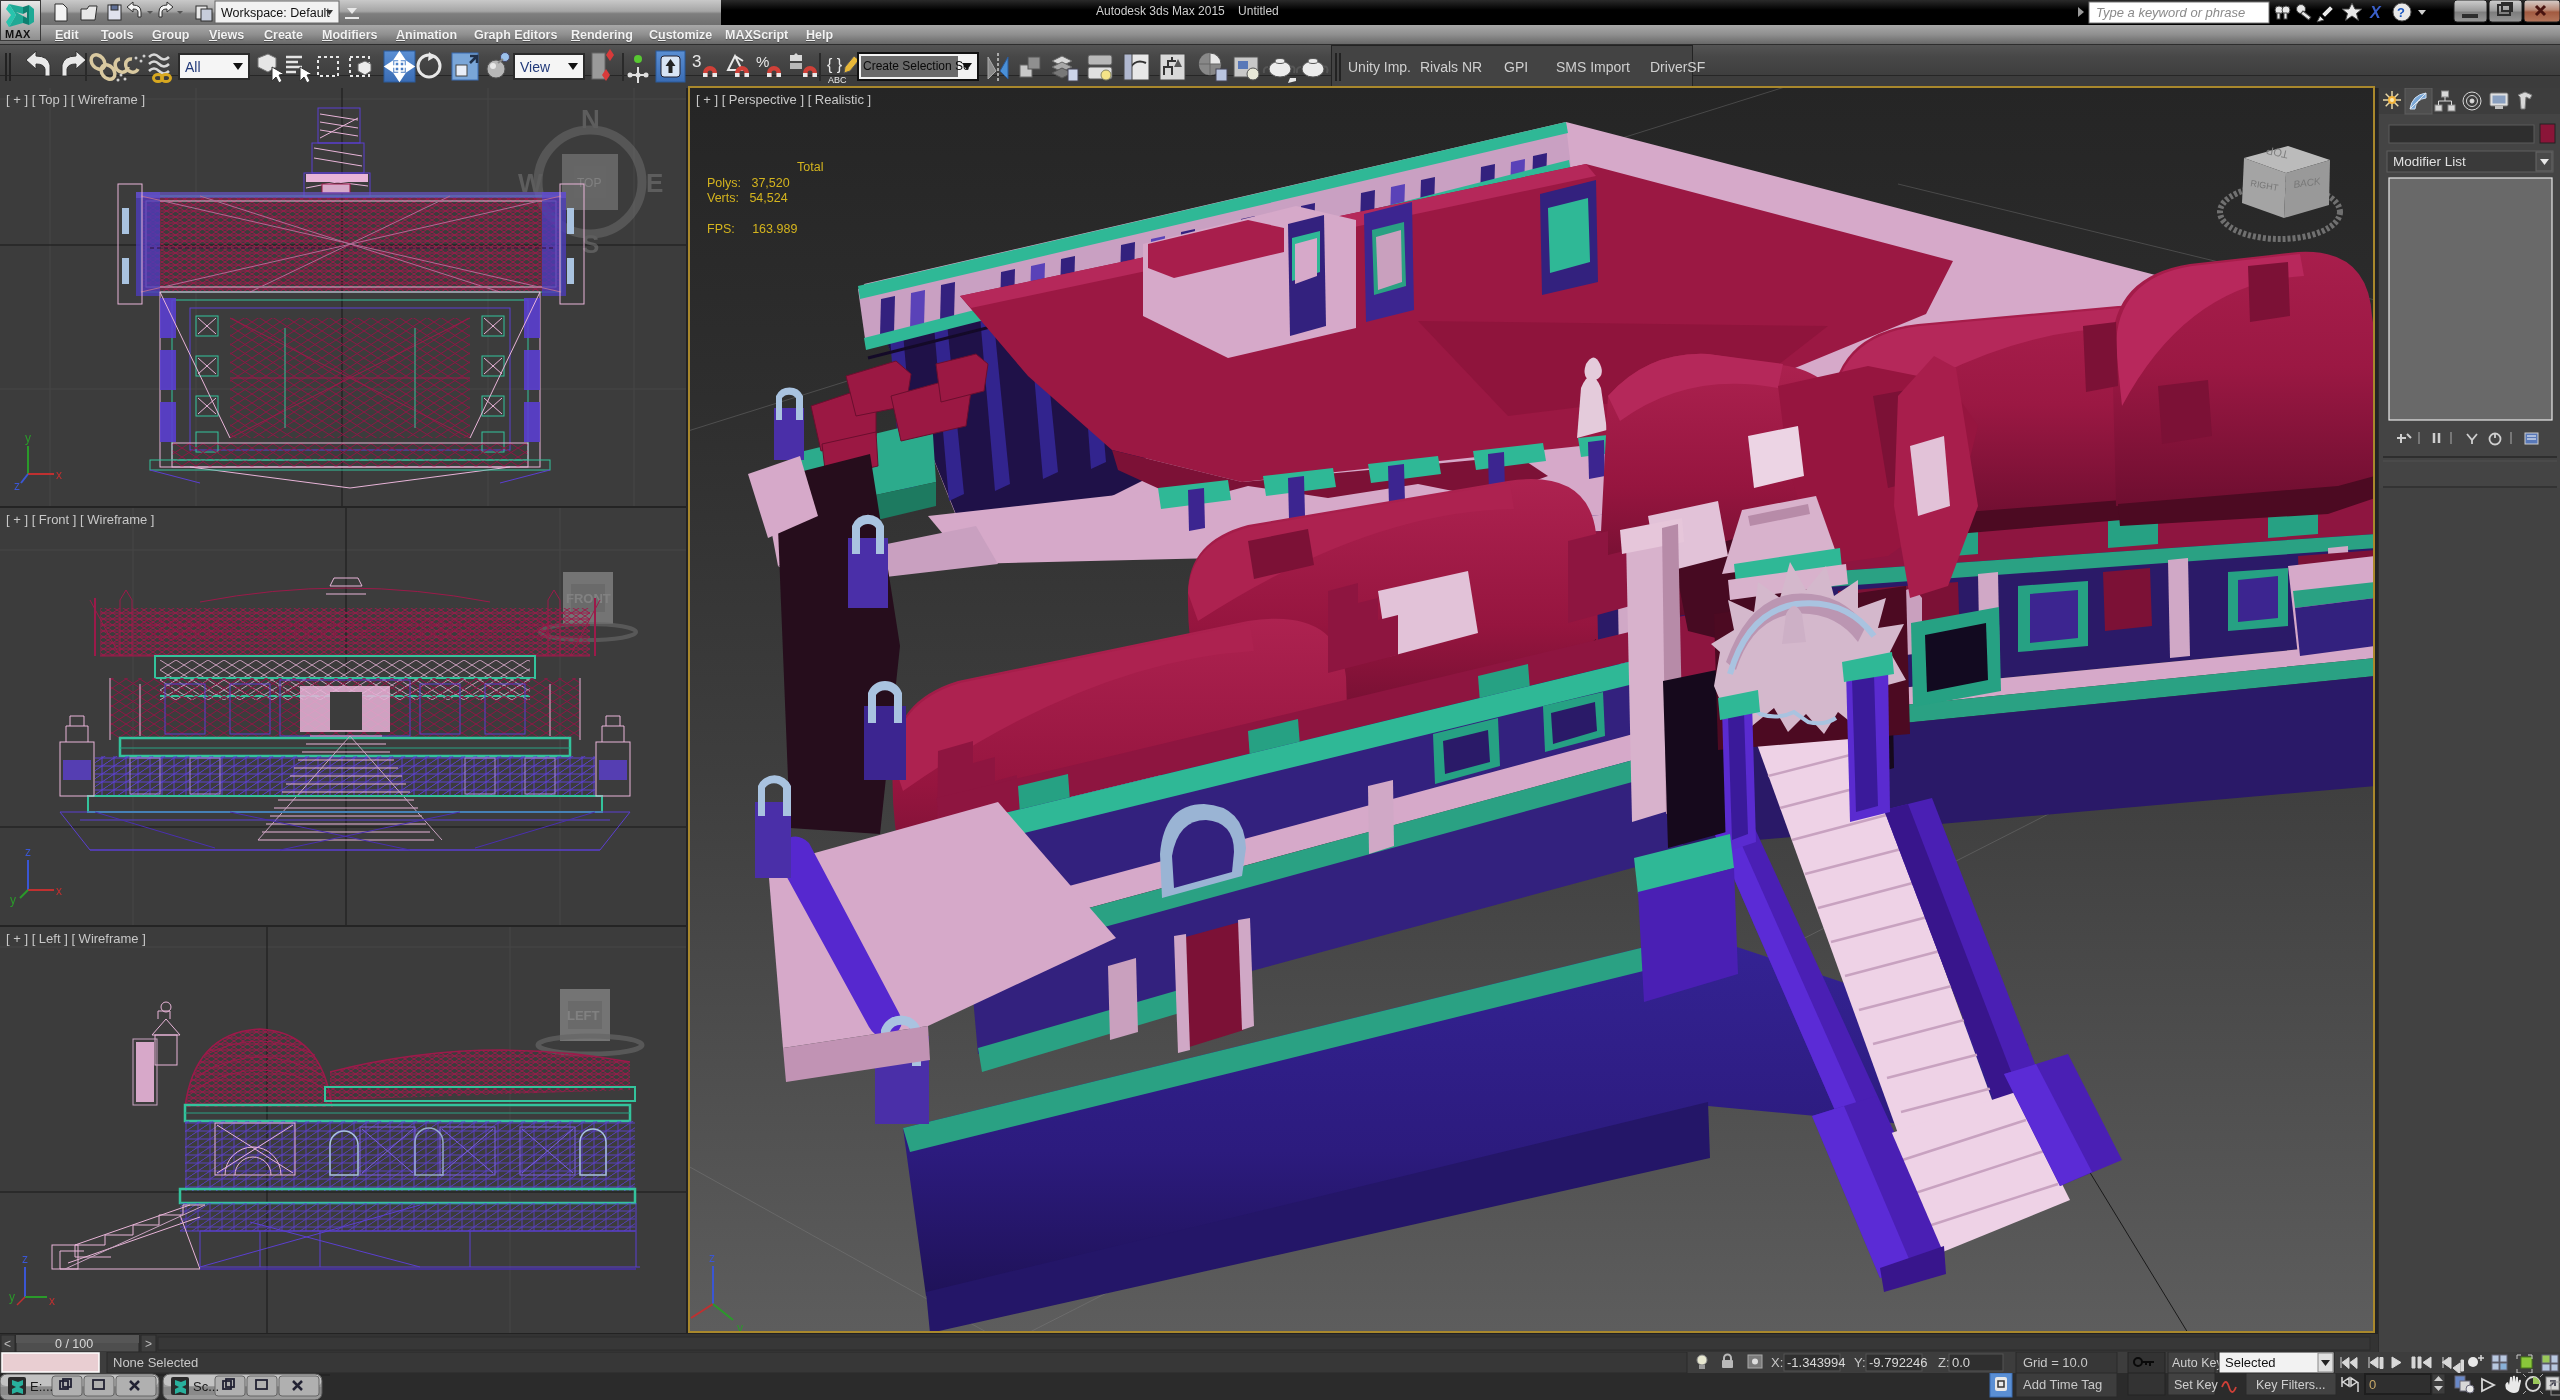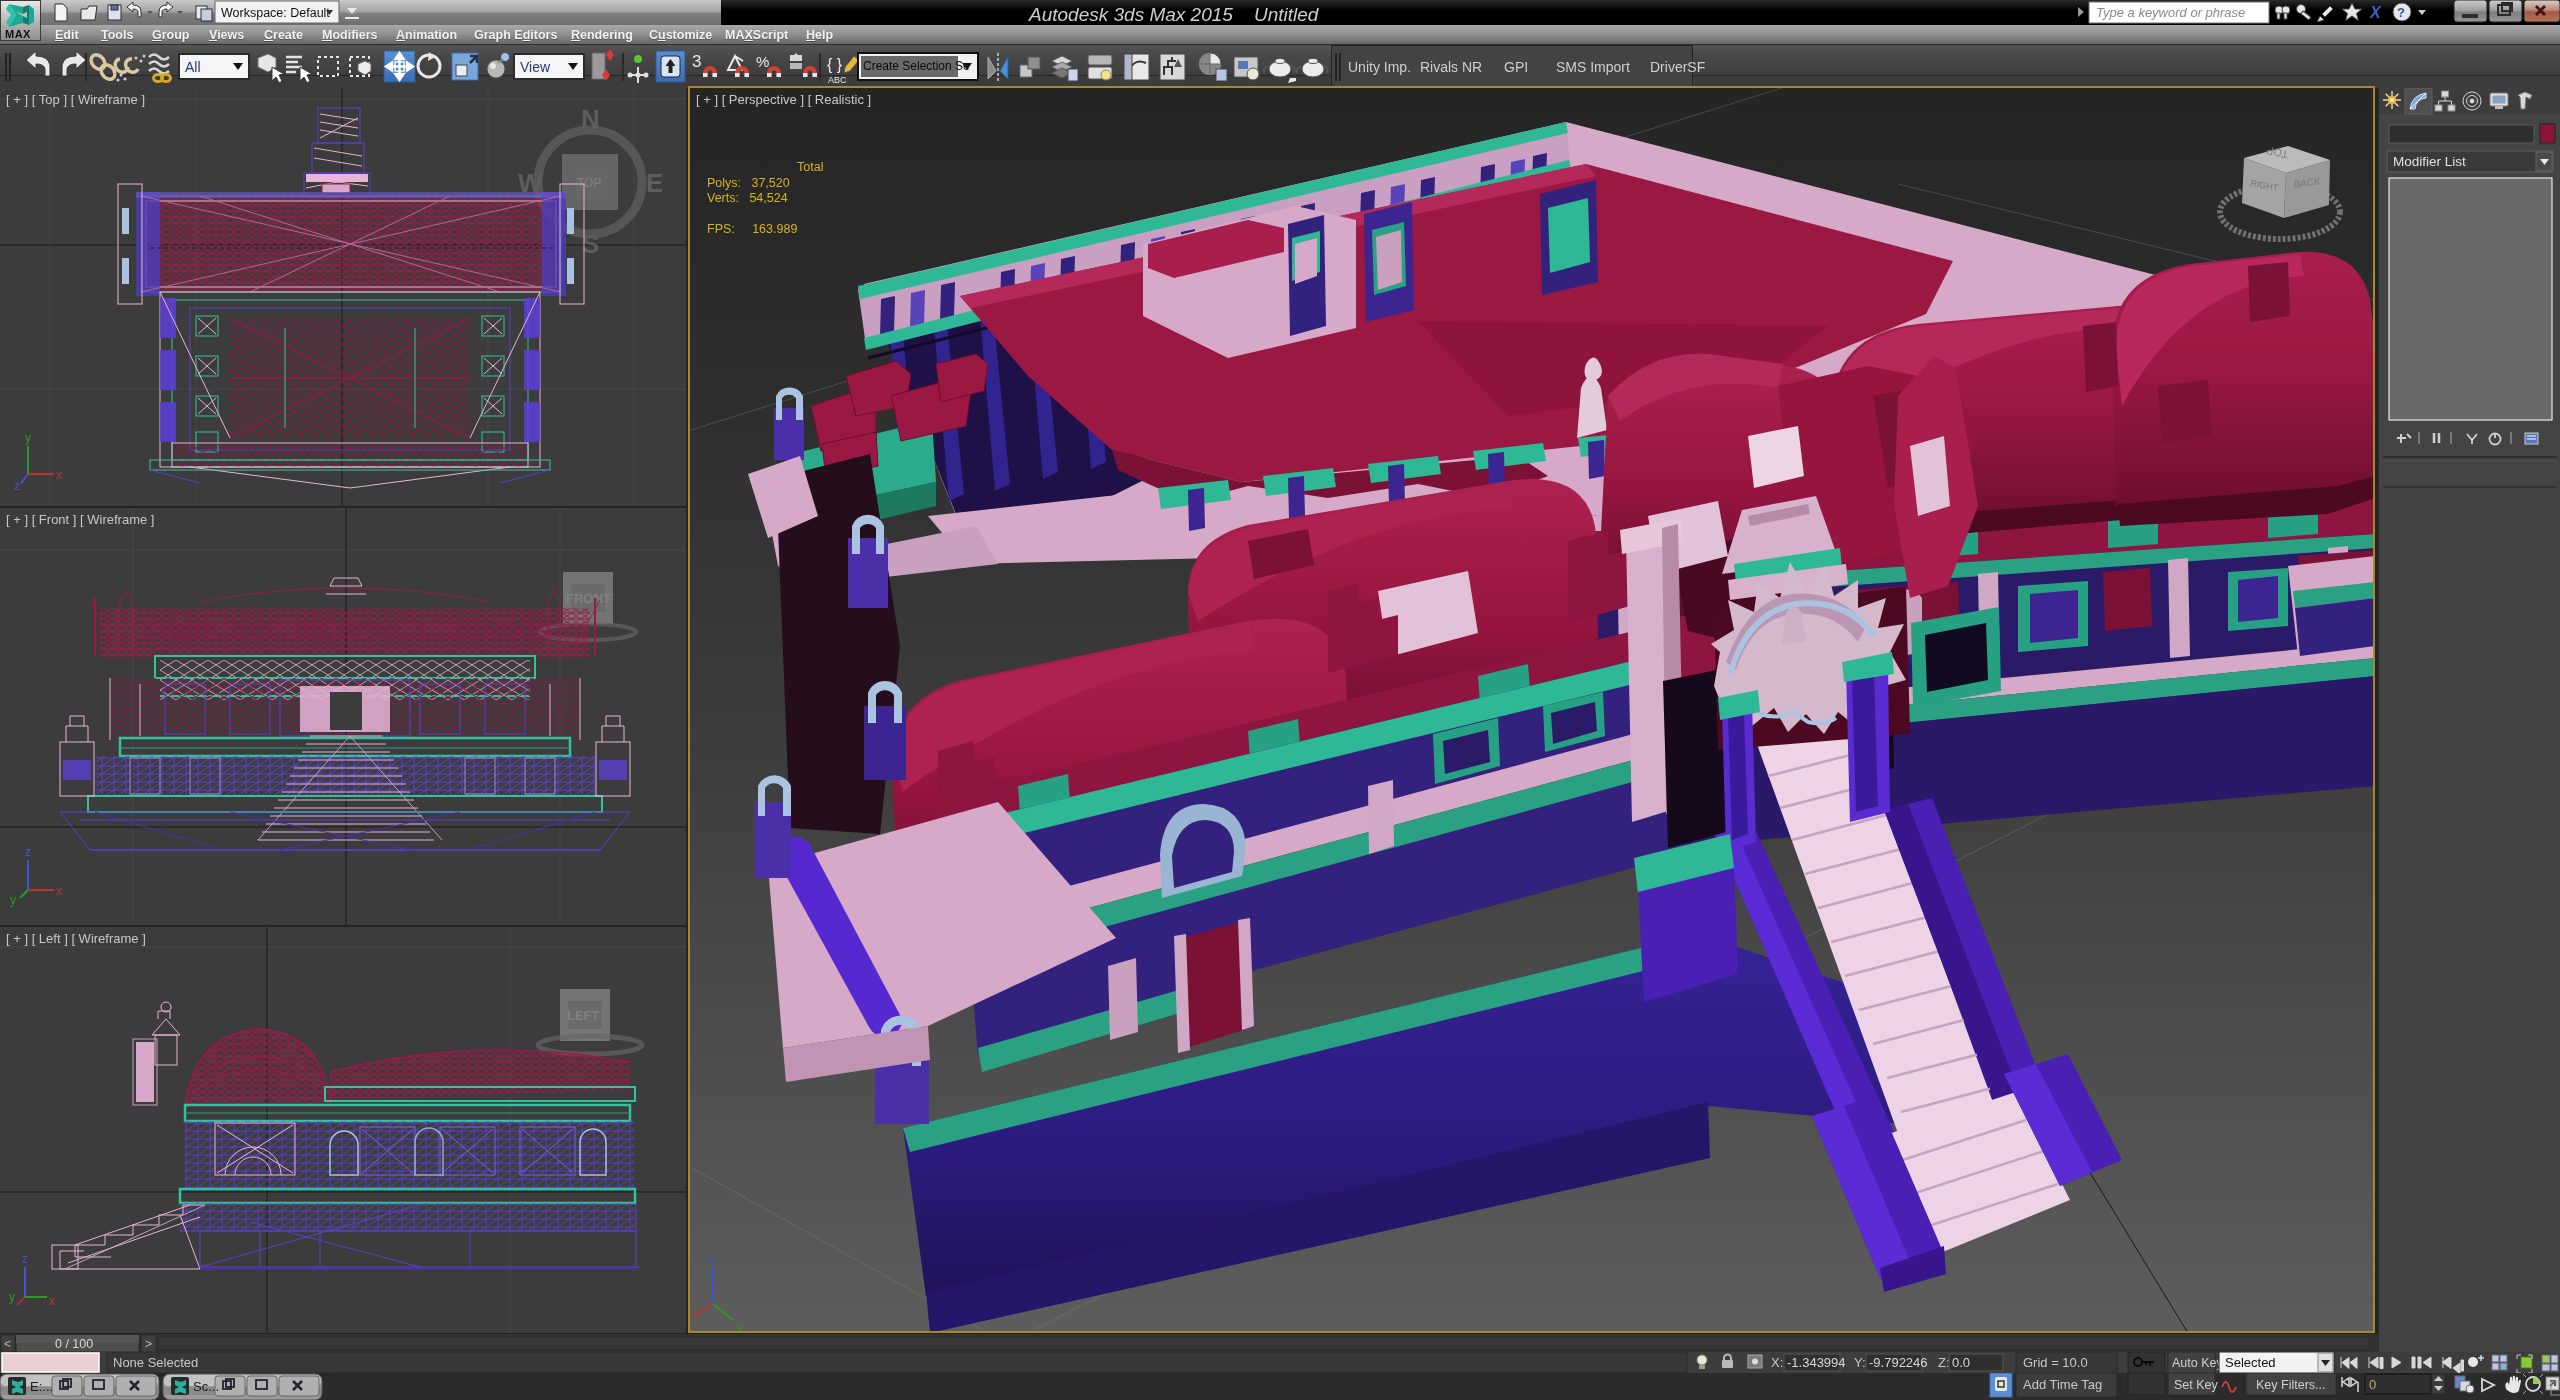--- a/index.html
+++ b/index.html
@@ -4,21 +4,21 @@
 <style>
 * { margin:0; padding:0; box-sizing:border-box; }
 html,body { width:2560px; height:1400px; overflow:hidden; background:#3c3c3c;
   font-family:"Liberation Sans", sans-serif; }
 #app { position:absolute; left:0; top:0; width:2560px; height:1400px; }
 .abs { position:absolute; }
 
 
 #titlebar { position:absolute; left:0; top:0; width:2560px; height:25px;
   background:linear-gradient(180deg,#2a2a2a 0%,#000 40%,#000 100%); }
-#title-text { position:absolute; left:1029px; top:4px; color:#cfcfcf; font-size:19px;font-style:italic; }
+#title-text { position:absolute; left:1096px; top:4px; color:#cfcfcf; font-size:12px; }
 #qat { position:absolute; left:41px; top:0; width:680px; height:25px;
   background:linear-gradient(180deg,#c9c9c9 0%,#a5a5a5 45%,#7e7e7e 55%,#6f6f6f 100%); }
 #maxlogo { position:absolute; left:0; top:0; width:41px; height:41px;
   background:linear-gradient(180deg,#e8e8e8 0%,#b9b9b9 50%,#8f8f8f 100%);
   border:1px solid #3a3a3a; z-index:30; }
 #maxlogo .word { position:absolute; left:4px; top:27px; font-size:11px; font-weight:bold; color:#111; letter-spacing:0.5px;text-align:center;}
 #maxlogo svg { position:absolute; left:2px; top:1px; }
 
 #menubar { position:absolute; left:0; top:25px; width:2560px; height:19px;
   background:linear-gradient(180deg,#a8a8a8 0%,#8f8f8f 50%,#686868 100%); }

